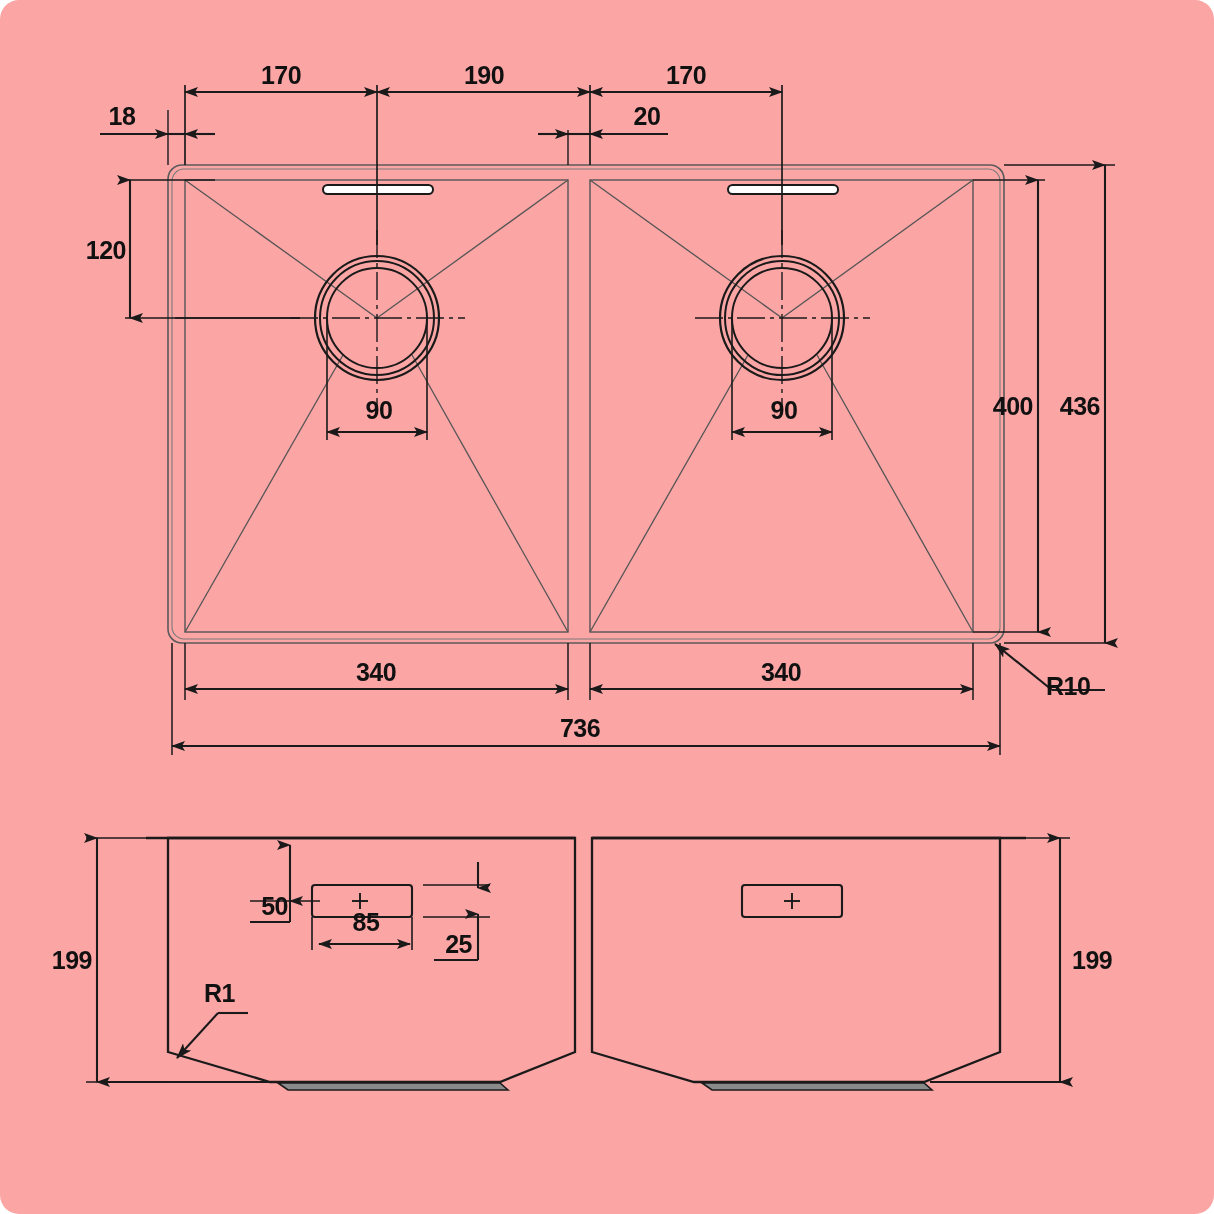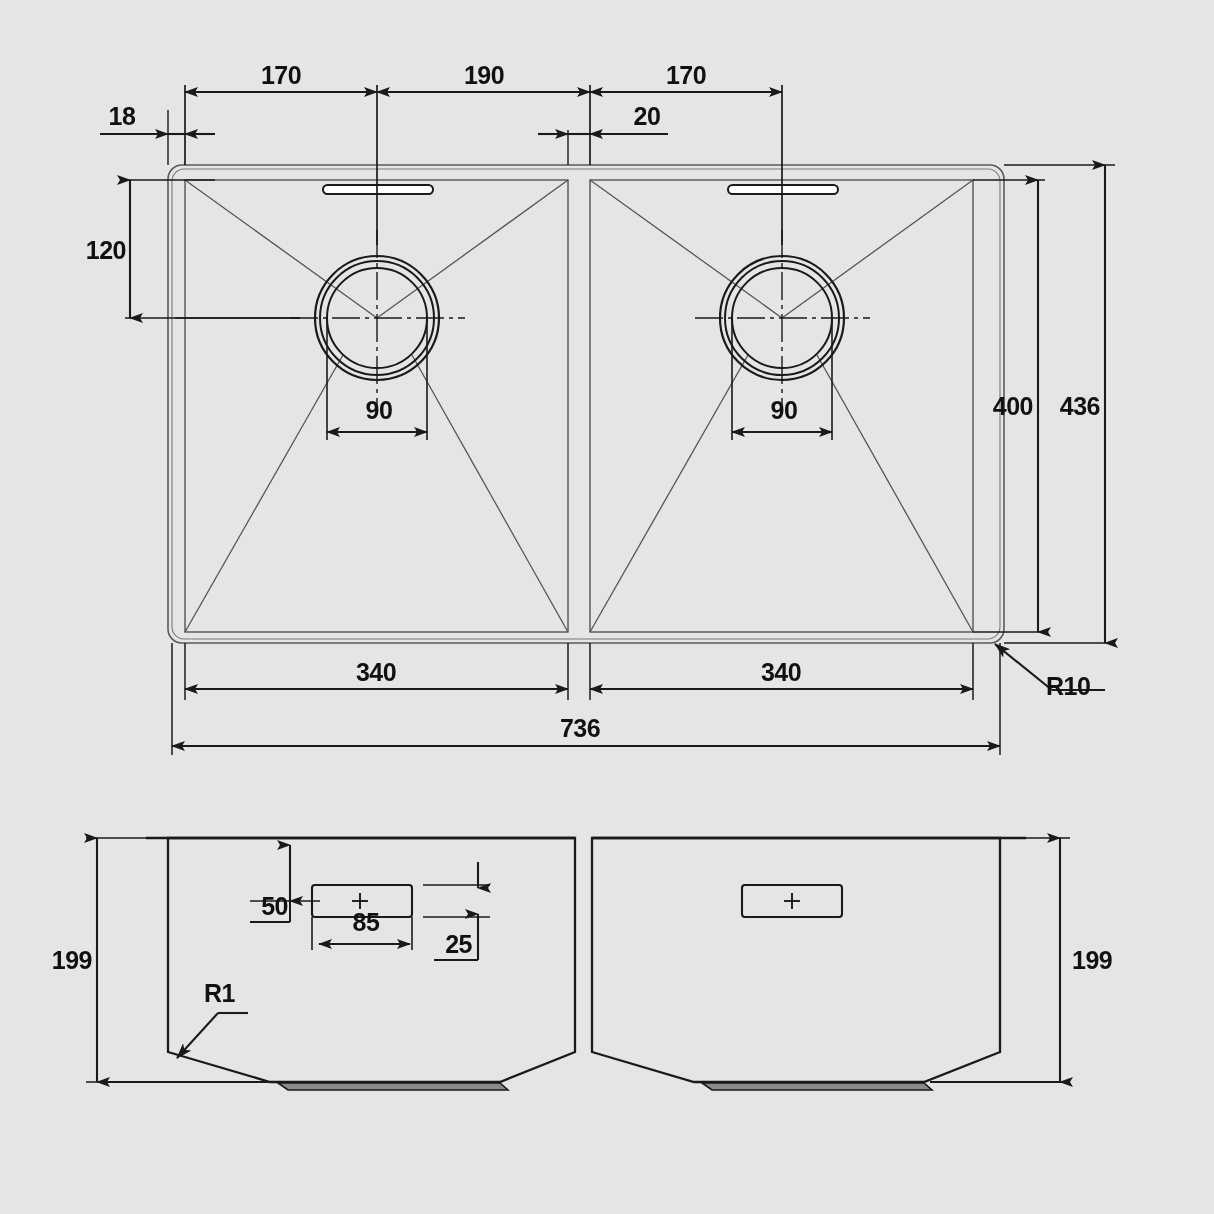--- a/index.html
+++ b/index.html
@@ -2,21 +2,21 @@
 <html><head>
 <meta charset="utf-8">
 <title>Sink Technical Drawing</title>
 <style>
   html,body{margin:0;padding:0;background:#ffffff;}
   body{
     width:1214px;height:1214px;
     font-family:"Liberation Sans", sans-serif;
     overflow:hidden;
   }
-  #sheet{position:relative;width:1214px;height:1214px;background:#e5e5e5;}
+  #sheet{position:relative;width:1214px;height:1214px;background:#fca5a5;border-radius:19px;}
   svg{display:block;}
   .dimtxt{
     font-family:"Liberation Sans", sans-serif;
     font-weight:bold;
     font-size:25px;
     fill:#111111;
     letter-spacing:-0.5px;
   }
 </style>
 </head>

